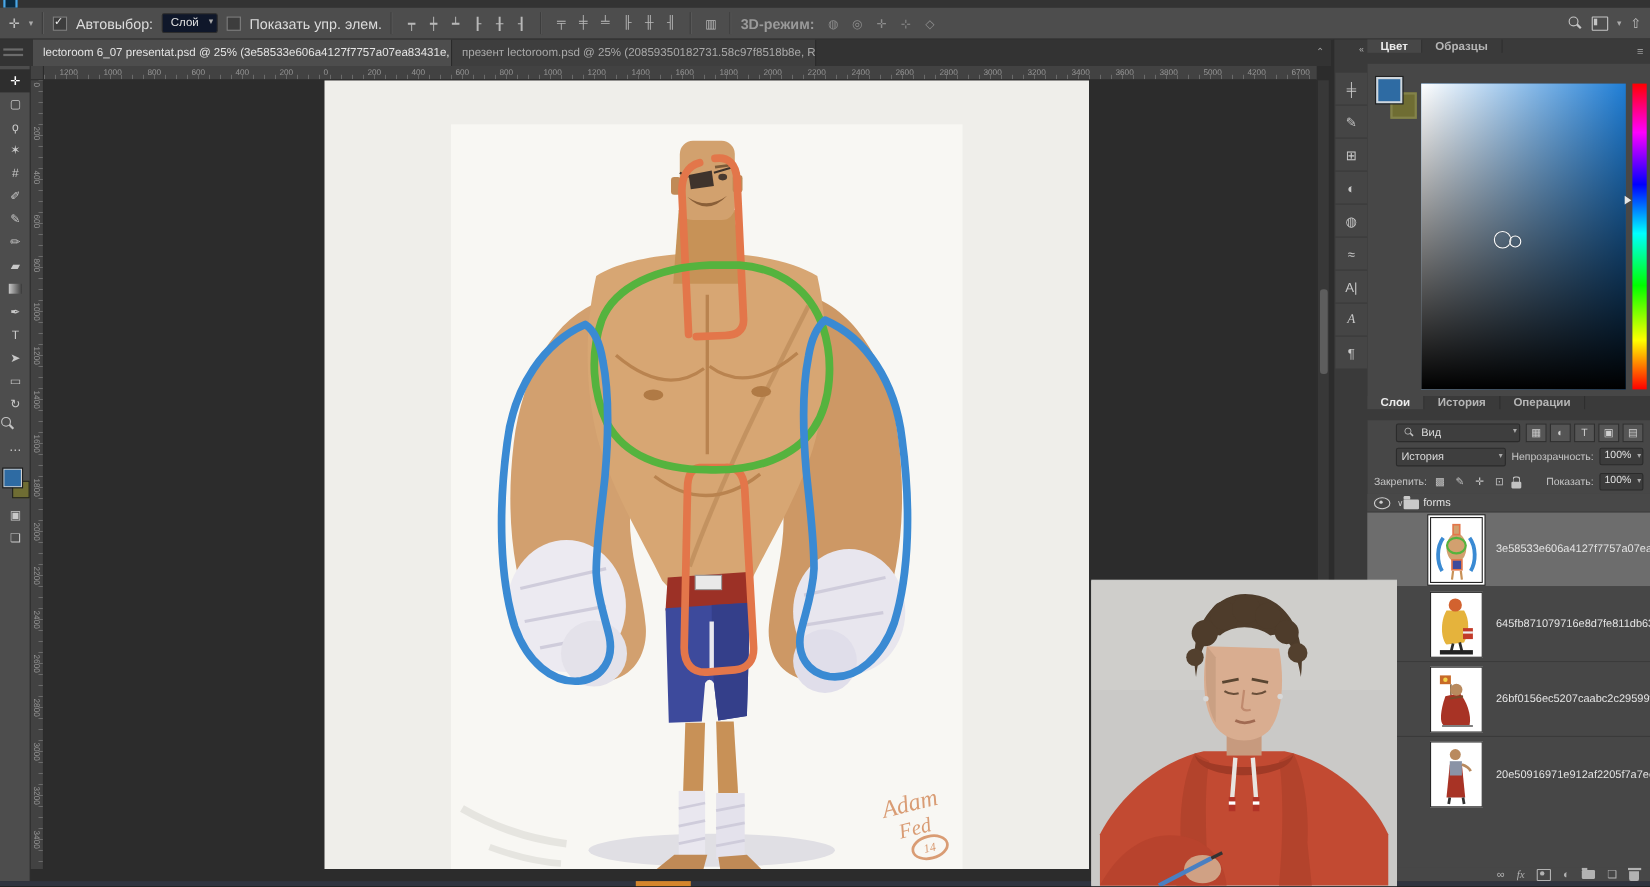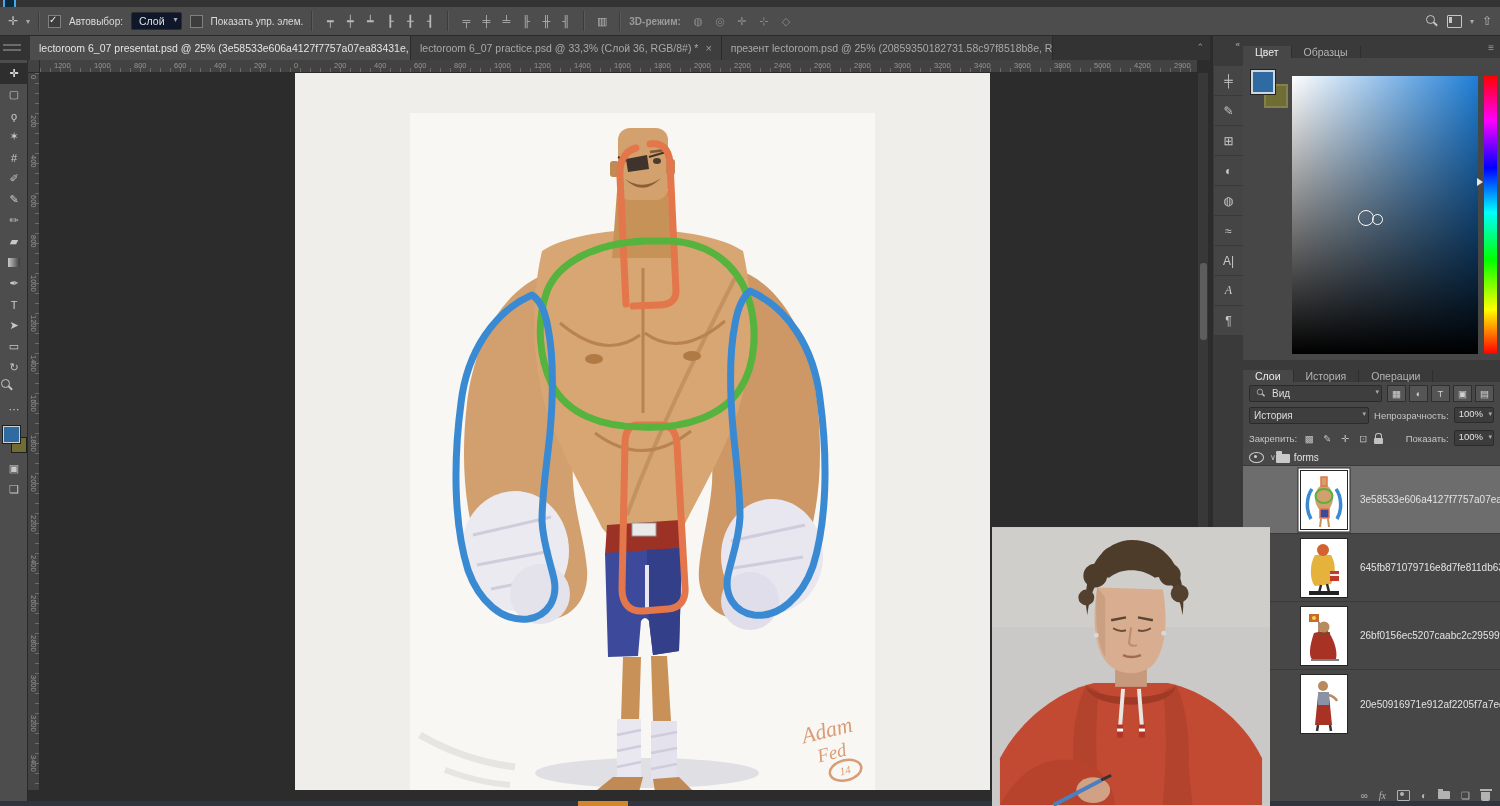--- a/index.html
+++ b/index.html
@@ -11,21 +11,21 @@
 
   
   #menubar{left:0;top:0;width:1500px;height:7px;background:#333;overflow:hidden;}
   #ps-logo{position:absolute;left:3px;top:-3px;width:9px;height:8px;border:2px solid #4ba8e8;background:#0b2a40;}
 
   
   #optionsbar{left:0;top:7px;width:1500px;height:29px;background:#4d4d4d;border-bottom:1px solid #292929;display:flex;align-items:center;gap:8px;padding:0 8px;box-sizing:border-box;}
   .vsep{width:1px;height:20px;background:#3c3c3c;border-right:1px solid #5a5a5a;}
   .cb{width:11px;height:11px;border:1px solid #808080;background:#3d3d3d;position:relative;flex:0 0 auto;}
   .cb.checked::after{content:"✓";position:absolute;left:0px;top:-2px;font-size:10px;color:#f0f0f0;}
-  .lbl{font-size:10px;color:#dcdcdc;white-space:nowrap;}
+  .lbl{font-size:13px;color:#dcdcdc;white-space:nowrap;}
   .lbl.dim{color:#9a9a9a;font-weight:bold;}
   .sel{position:relative;background:#0f172a;border:1px solid #2c2c2c;border-radius:2px;height:16px;display:flex;align-items:center;padding:0 16px 0 7px;font-size:10.5px;color:#e0e0e0;white-space:nowrap;}
   .sel::after{content:"▾";position:absolute;right:3px;top:2px;font-size:8px;color:#aaa;}
   .tbtn{display:inline-flex;width:18px;height:18px;align-items:center;justify-content:center;font-size:11px;color:#b8b8b8;}
   .caret-sm{font-size:8px;color:#aaa;}
   [data-kind="mag"]{position:relative;width:14px;height:14px;}
   [data-kind="mag"]::before{content:"";position:absolute;left:1px;top:1px;width:7px;height:7px;border:1.5px solid #c5c5c5;border-radius:50%;}
   [data-kind="mag"]::after{content:"";position:absolute;left:8px;top:9px;width:5px;height:1.5px;background:#c5c5c5;transform:rotate(45deg);}
   [data-kind="workspace"]{position:relative;width:13px;height:11px;border:1.5px solid #c5c5c5;border-radius:1px;}
   [data-kind="workspace"]::before{content:"";position:absolute;left:1px;top:1px;width:3px;height:6px;background:#c5c5c5;}
@@ -77,40 +77,40 @@
 
   
   #dockstrip{left:1212px;top:36px;width:31px;height:765px;background:#3a3a3a;border-left:1px solid #2b2b2b;box-sizing:border-box;}
   #dock-collapse{position:absolute;top:4px;right:5px;font-size:8px;color:#b5b5b5;letter-spacing:-2px;}
   #dockstrip .dicons{position:absolute;top:30px;left:1px;display:flex;flex-direction:column;}
   #dockstrip .dock-ico{width:29px;height:29px;margin-bottom:1px;background:#454545;display:flex;align-items:center;justify-content:center;font-size:12px;color:#c8c8c8;}
   [data-kind="serif"]{font-family:"Liberation Serif",serif;font-style:italic;}
 
   
   #panels{left:1243px;top:36px;width:257px;height:765px;background:#474747;}
-  .ptabs{display:flex;height:22px;background:#3a3a3a;align-items:flex-end;font-size:10.5px;color:#b5b5b5;}
+  .ptabs{display:flex;height:22px;background:#3a3a3a;align-items:flex-start;font-size:10.5px;color:#b5b5b5;font-weight:bold;}
   .ptab{display:flex;align-items:center;padding:0 12px;border-right:1px solid #2e2e2e;white-space:nowrap;}
   .ptab.selected{background:#474747;color:#ececec;}
   .pmenu{margin-left:auto;align-self:center;padding-right:6px;color:#9a9a9a;font-size:10px;}
 
   
   #colorpanel{position:absolute;left:0;top:0;width:257px;height:324px;}
   #cp-swatch{position:absolute;left:8px;top:34px;width:40px;height:40px;}
   #cp-bg{position:absolute;left:13px;top:14px;width:20px;height:20px;border:2px solid #83824a;}
   #cp-fg{position:absolute;left:0;top:0;width:20px;height:20px;border:2px solid #cfd6dc;outline:1px solid #222;}
   #sbsquare{position:absolute;left:49px;top:40px;width:186px;height:278px;}
   .ring{position:absolute;border:1.5px solid #fff;border-radius:50%;box-shadow:0 0 1px #555 inset,0 0 1px #555;}
   #hue-arrow{position:absolute;left:234px;top:142px;width:0;height:0;border:4px solid transparent;border-left:6px solid #e6e6e6;}
   #huestrip{position:absolute;left:241px;top:40px;width:13px;height:278px;
     background:linear-gradient(to bottom,#ff0000,#ff00ff 16%,#0000ff 33%,#00ffff 49%,#00ff00 66%,#ffff00 84%,#ff0000);}
 
   
   #layerspanel{position:absolute;left:0;top:324px;width:257px;height:441px;}
   .lrow{display:flex;align-items:center;height:22px;padding:0 6px;gap:5px;box-sizing:border-box;font-size:10px;}
-  .mini-sel{position:relative;background:#3e3e3e;border:1px solid #2b2b2b;border-radius:2px;height:15px;display:flex;align-items:center;gap:4px;padding:0 14px 0 4px;font-size:10px;color:#ddd;}
+  .mini-sel{position:relative;background:#3e3e3e;border:1px solid #2b2b2b;border-radius:2px;height:15px;display:flex;align-items:center;gap:4px;padding:0 14px 0 4px;font-size:10px;color:#ddd;margin-left:20px;}
   .mini-sel::after{content:"▾";position:absolute;right:2px;top:2px;font-size:7px;color:#aaa;}
   .ficon{width:17px;height:15px;background:#555;border:1px solid #2f2f2f;display:flex;align-items:center;justify-content:center;font-size:9.5px;color:#cfcfcf;}
   .field{background:#3c3c3c;border:1px solid #2b2b2b;border-radius:2px;height:14px;padding:0 10px 0 4px;font-size:9.5px;color:#e2e2e2;position:relative;white-space:nowrap;}
   .field::after{content:"▾";position:absolute;right:1px;top:2px;font-size:7px;color:#aaa;}
   .tiny{font-size:9.5px;color:#c6c6c6;white-space:nowrap;}
   .lockico{display:inline-flex;width:14px;height:14px;align-items:center;justify-content:center;font-size:9.5px;color:#c2c2c2;}
   [data-kind="lock"]{position:relative;width:9px;height:11px;}
   [data-kind="lock"]::before{content:"";position:absolute;left:1px;top:0;width:5px;height:5px;border:1.5px solid #c2c2c2;border-bottom:none;border-radius:3px 3px 0 0;}
   [data-kind="lock"]::after{content:"";position:absolute;left:0;top:5px;width:9px;height:6px;background:#c2c2c2;border-radius:1px;}
 
@@ -197,24 +197,20 @@
     <span class="caret-sm">▾</span>
     <span class="g">⇧</span>
   </div>
 
   <div id="tabbar" class="abs">
     <span class="grip"></span>
     <span style="width:30px;flex:0 0 auto"></span>
     <div class="doctab selected" style="max-width:362px">
       <span>lectoroom 6_07 presentat.psd @ 25% (3e58533e606a4127f7757a07ea83431e, RGB/8) *</span>
 
-    </div>
-    <div class="doctab" style="max-width:305px">
-      <span>lectoroom 6_07 practice.psd @ 33,3% (Слой 36, RGB/8#) *</span>
-      <span class="x">×</span>
     </div>
     <div class="doctab" style="max-width:312px">
       <span>презент lectoroom.psd @ 25% (20859350182731.58c97f8518b8e, RGB/8#) *</span>
 
     </div>
     <span id="tab-collapse">⌃</span>
   </div>
 
   <div id="toolbar" class="abs">
     <div>
@@ -271,21 +267,21 @@
         <span class="rlab">2400</span>
         <span class="rlab">2600</span>
         <span class="rlab">2800</span>
         <span class="rlab">3000</span>
         <span class="rlab">3200</span>
         <span class="rlab">3400</span>
         <span class="rlab">3600</span>
         <span class="rlab">3800</span>
         <span class="rlab">5000</span>
         <span class="rlab">4200</span>
-        <span class="rlab">2900</span>
+        <span class="rlab">6700</span>
       </div>
   </div>
   <div id="ruler-left" class="abs">
     <div class="ticks"></div>
     <div class="labs">
 
     <span class="vlab">0</span>
         <span class="vlab">200</span>
         <span class="vlab">400</span>
         <span class="vlab">600</span>

